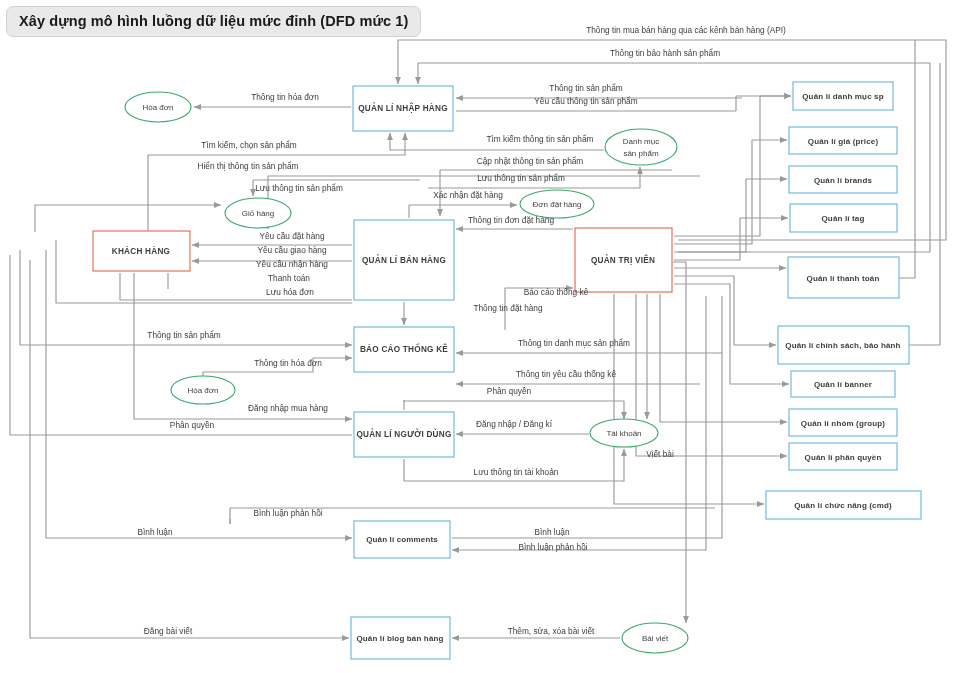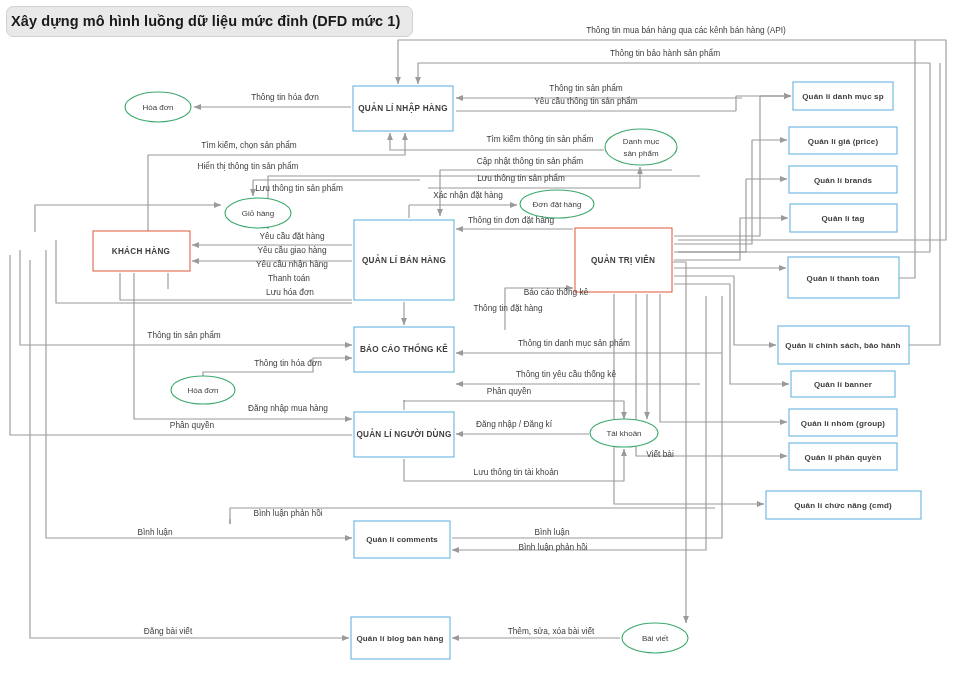--- a/index.html
+++ b/index.html
@@ -2,21 +2,21 @@
 <html><head>
 <meta charset="utf-8">
 <title>DFD</title>
 <style>
   html,body{margin:0;padding:0;background:#ffffff;}
   body{width:972px;height:673px;font-family:"Liberation Sans","DejaVu Sans",sans-serif;-webkit-font-smoothing:antialiased;}
   #canvas{position:relative;width:972px;height:673px;overflow:hidden;background:#fff;}
   .title-chip{
     position:absolute;left:6px;top:6px;
     background:#e9e9e9;border:1px solid #d2d2d2;border-radius:7px;
-    padding:6px 12px 7px 4px;
+    padding:6px 12px 7px 12px;
     font-size:14.5px;font-weight:bold;color:#1a1a1a;letter-spacing:0.1px;white-space:nowrap;text-align:center;
   }
   svg#diagram{position:absolute;left:0;top:0;width:972px;height:673px;}
   svg#diagram text{font-family:"Liberation Sans","DejaVu Sans",sans-serif;fill:#3d3d3d;}
   .lbl{font-size:8.3px;}
   .node-proc{fill:#ffffff;stroke:#68b3e0;stroke-width:1.1;}
   .node-ext{fill:#ffffff;stroke:#e0664a;stroke-width:1.1;}
   .node-store{fill:#ffffff;stroke:#3aa86b;stroke-width:1.1;}
   .node-proc-label{font-size:8.2px;font-weight:bold;fill:#2a2a2a;letter-spacing:.25px;}
   .node-small-label{font-size:8px;font-weight:bold;fill:#2a2a2a;letter-spacing:.15px;}

